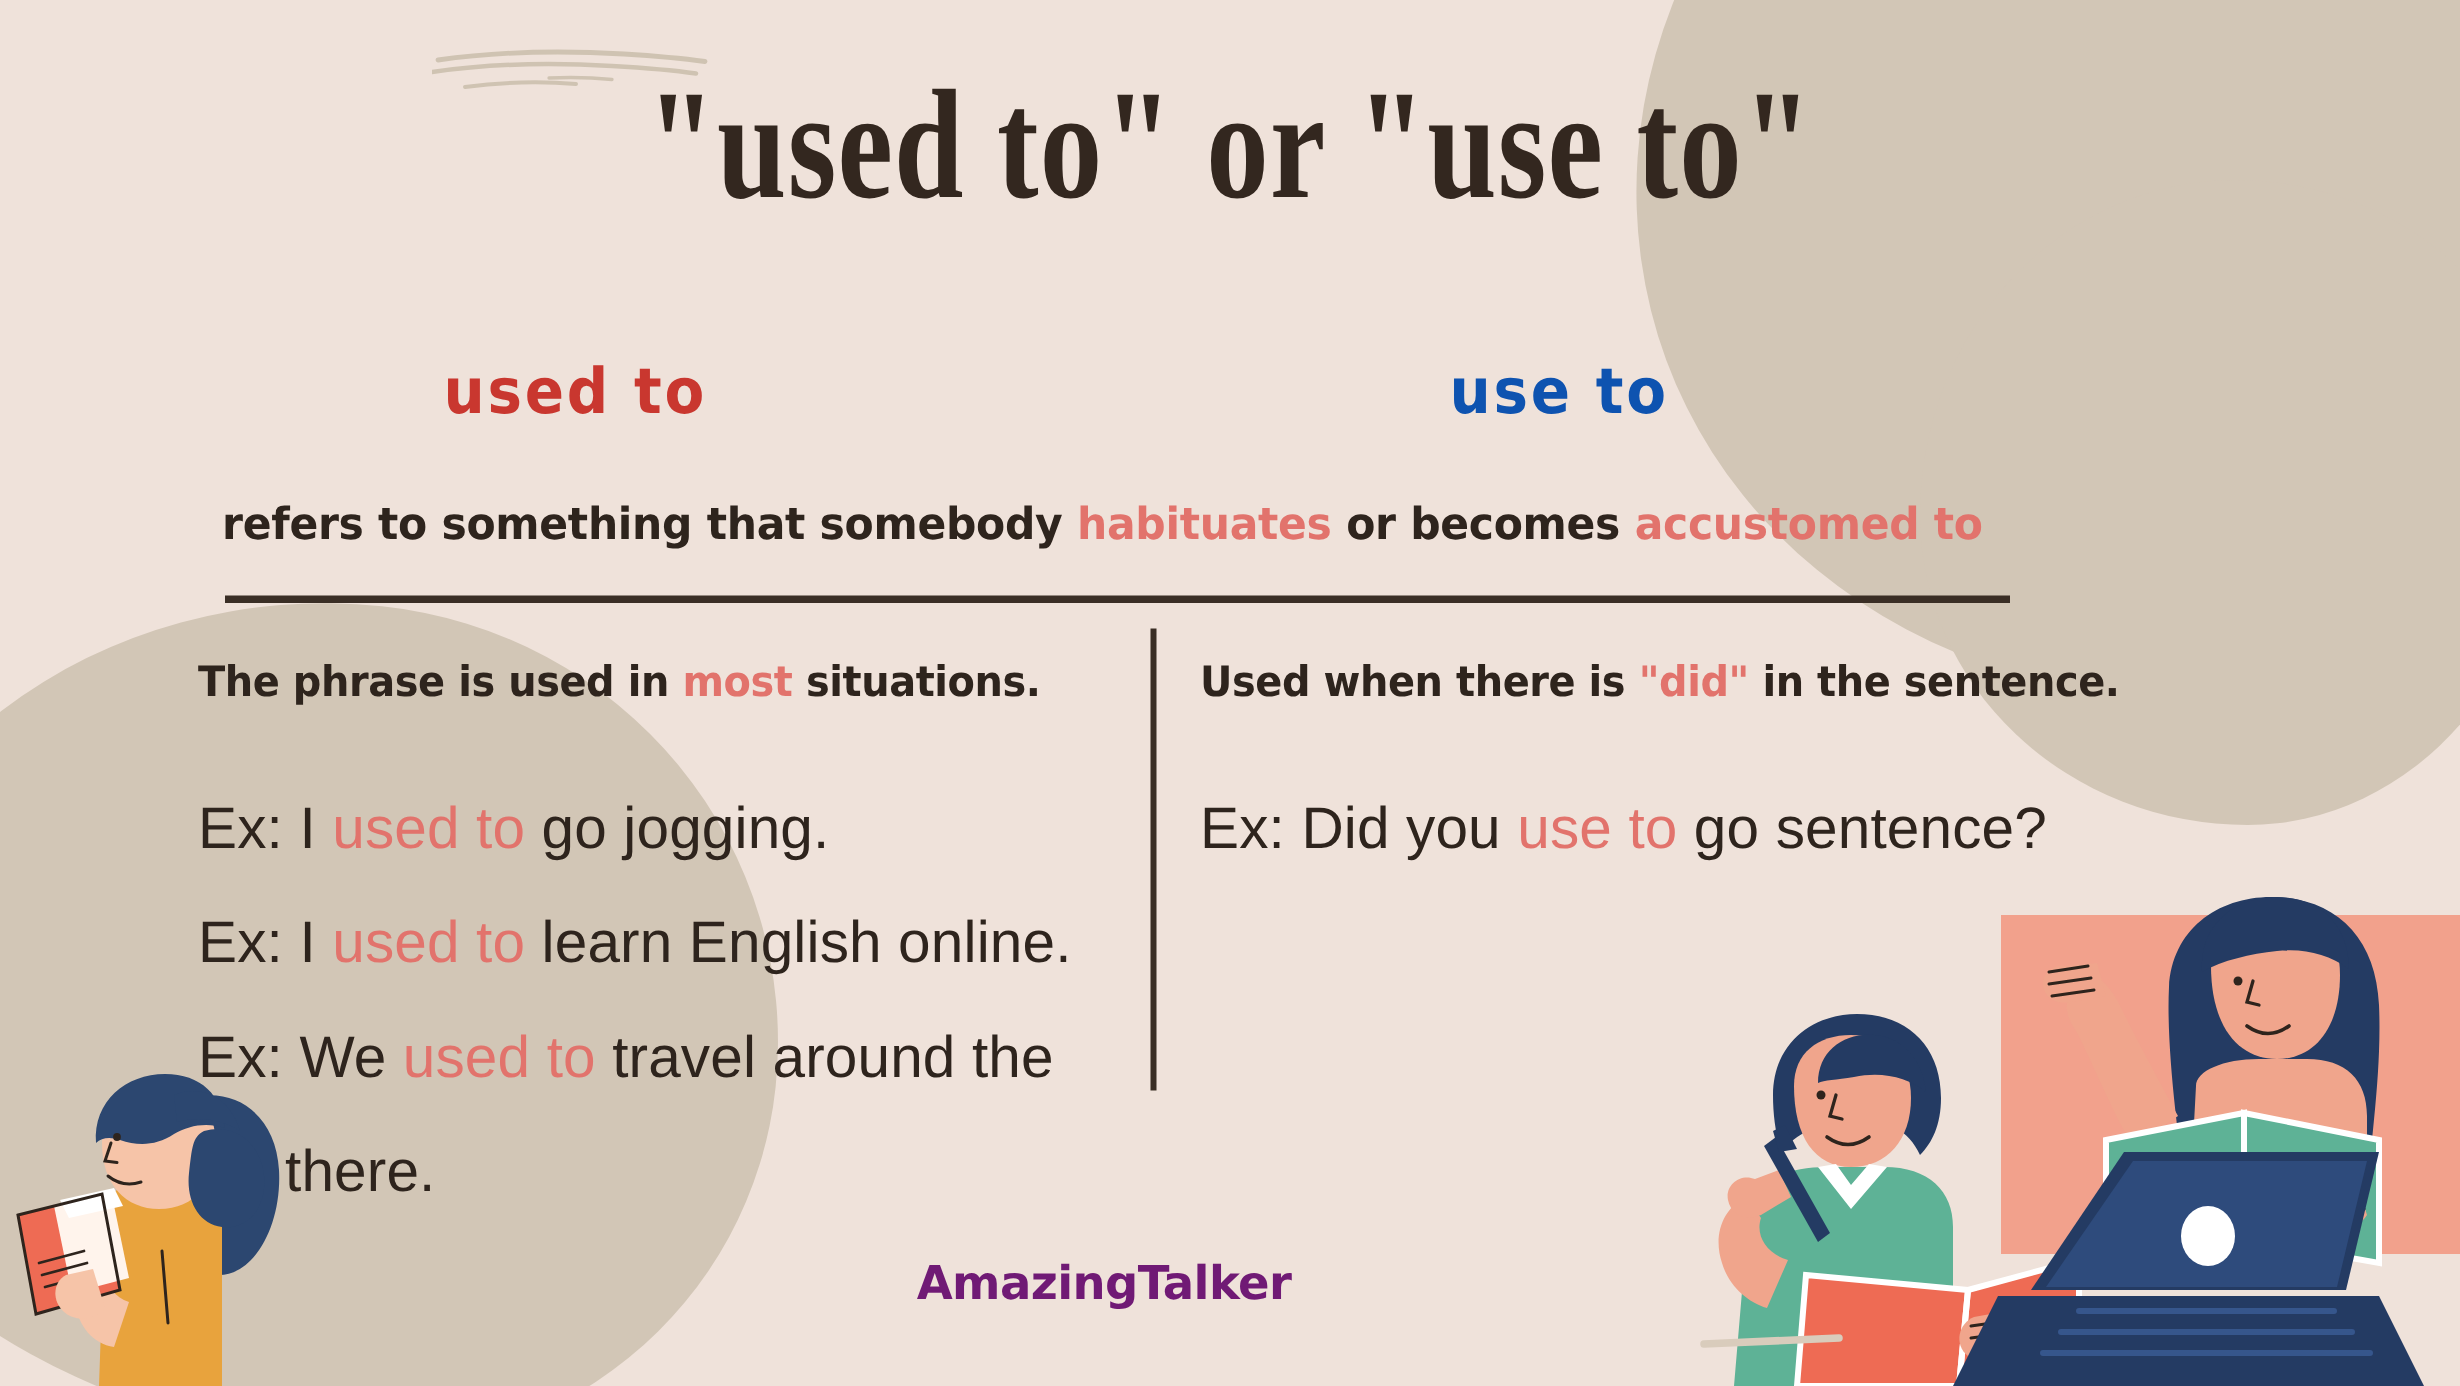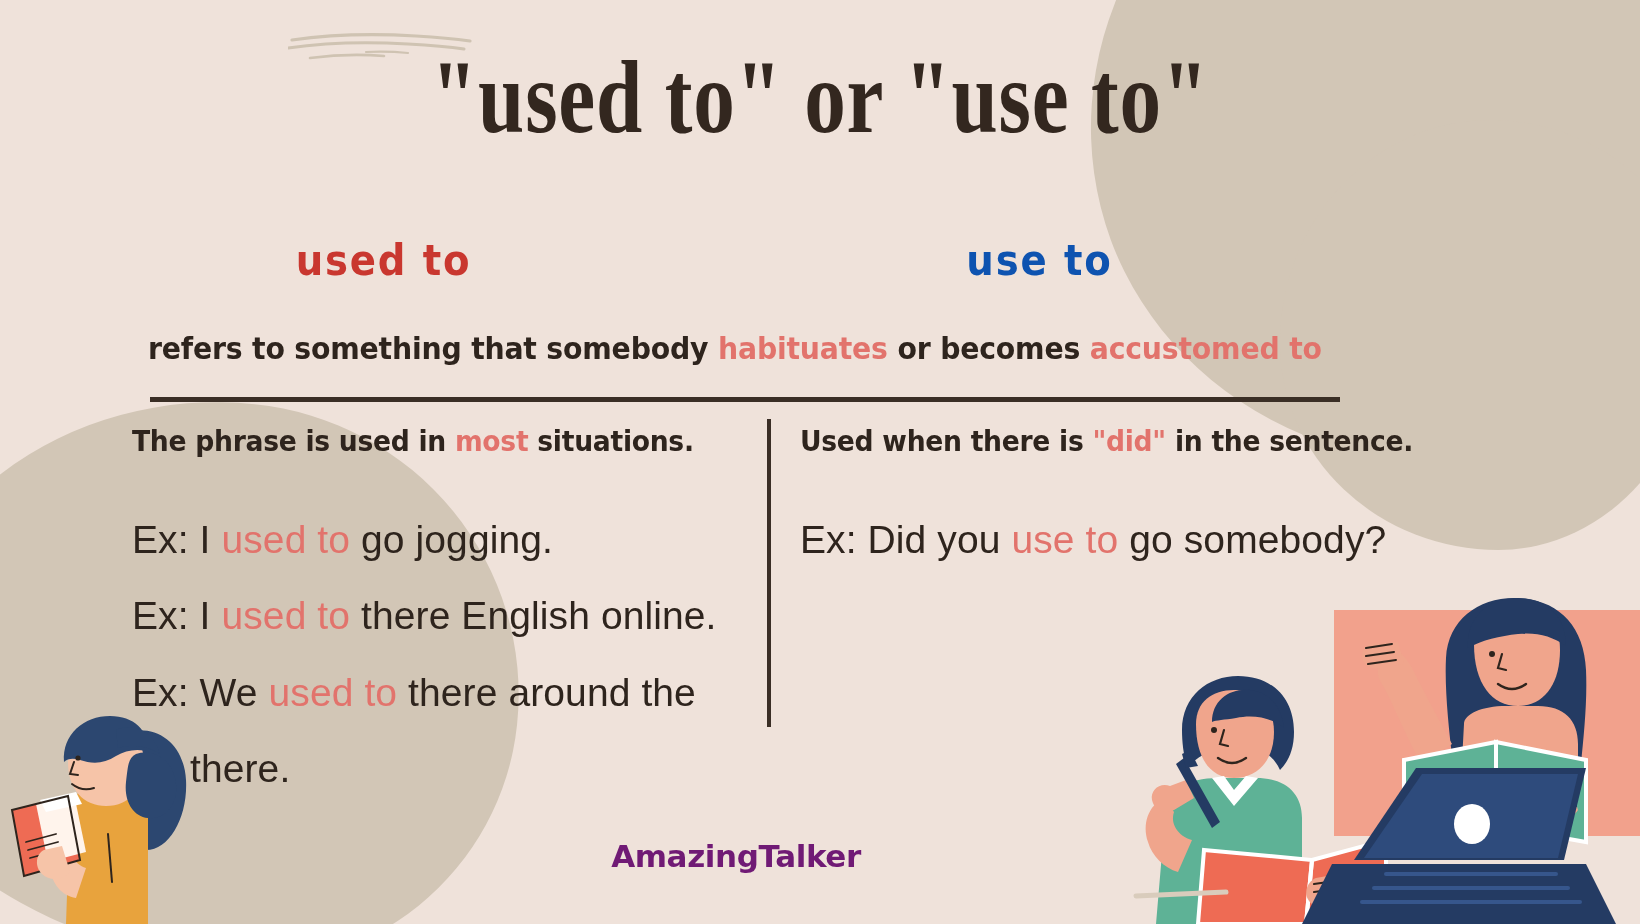--- a/index.html
+++ b/index.html
@@ -116,21 +116,21 @@
   #rule-v {
     position: absolute;
     left: 767px;
     top: 419px;
     width: 4px;
     height: 308px;
     background: #3A2E25;
   }
 
   
-  .column { position: absolute; top: 425px; }
+  .column { position: absolute; top: 438px; }
   #col-left  { left: 132px; width: 620px; }
   #col-right { left: 800px; width: 680px; }
 
   .col-rule {
     font-family: "DejaVu Sans", sans-serif;
     font-weight: 700;
     font-size: 28px;
     color: #2E241D;
     letter-spacing: -0.3px;
     white-space: nowrap;
@@ -204,29 +204,29 @@
 
   <div id="definition"><span>refers to something that somebody </span><span class="hl">habituates</span><span> or becomes </span><span class="hl">accustomed to</span></div>
 
   <div id="rule-h"></div>
   <div id="rule-v"></div>
 
   <div class="column" id="col-left">
     <div class="col-rule"><span>The phrase is used in </span><span class="hl">most</span><span> situations.</span></div>
     <div class="examples">
       <div class="example"><span>Ex: I </span><span class="hl">used to</span><span> go jogging.</span></div>
-      <div class="example"><span>Ex: I </span><span class="hl">used to</span><span> there English online.</span></div>
-      <div class="example"><span>Ex: We </span><span class="hl">used to</span><span> there around the</span><span class="cont">there.</span></div>
+      <div class="example"><span>Ex: I </span><span class="hl">used to</span><span> learn English online.</span></div>
+      <div class="example"><span>Ex: We </span><span class="hl">used to</span><span> travel around the</span><span class="cont">there.</span></div>
     </div>
   </div>
 
   <div class="column" id="col-right">
     <div class="col-rule"><span>Used when there is </span><span class="hl">"did"</span><span> in the sentence.</span></div>
     <div class="examples">
-      <div class="example"><span>Ex: Did you </span><span class="hl">use to</span><span> go somebody?</span></div>
+      <div class="example"><span>Ex: Did you </span><span class="hl">use to</span><span> go sentence?</span></div>
     </div>
   </div>
 
   <div id="brand">AmazingTalker</div>
 
   <svg id="illus-left" viewBox="0 0 215 224">
 
     <path d="M118 32 C150 24 176 44 178 80 C180 116 162 150 138 150 C116 150 104 124 106 96 C107 70 106 44 118 32 Z" fill="#2C4770"></path>
 
     <path d="M62 108 C62 96 74 88 88 88 L112 88 C128 88 140 100 140 118 L140 224 L58 224 Z" fill="#E8A33D"></path>

